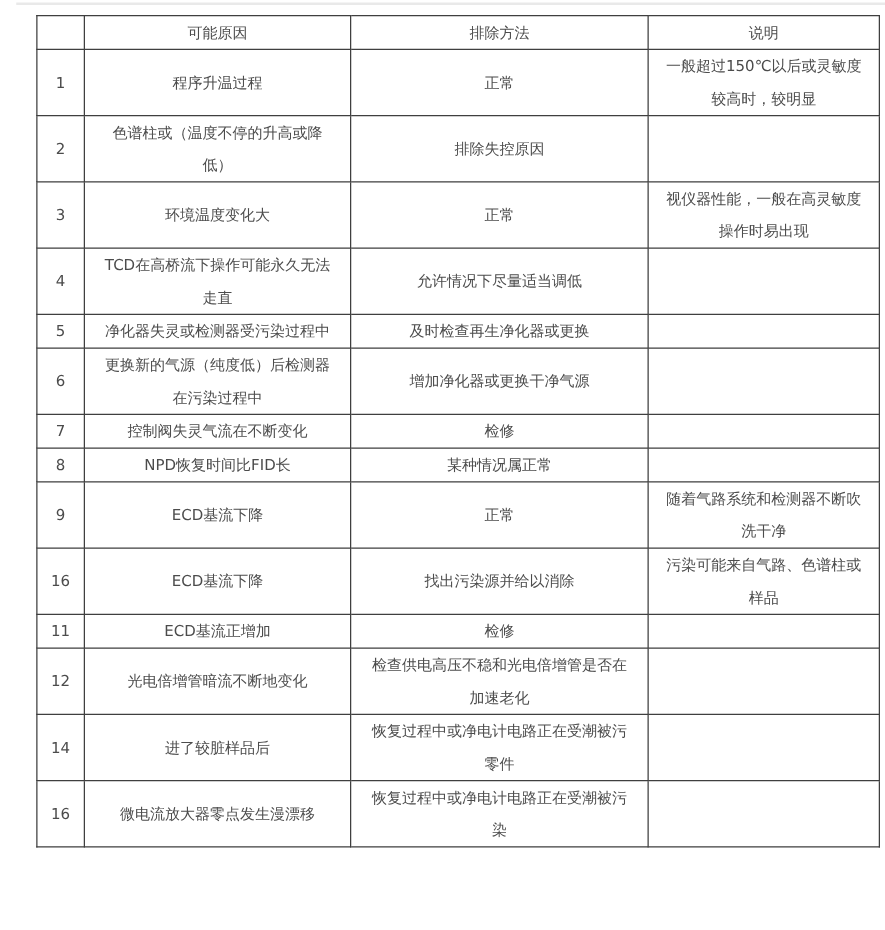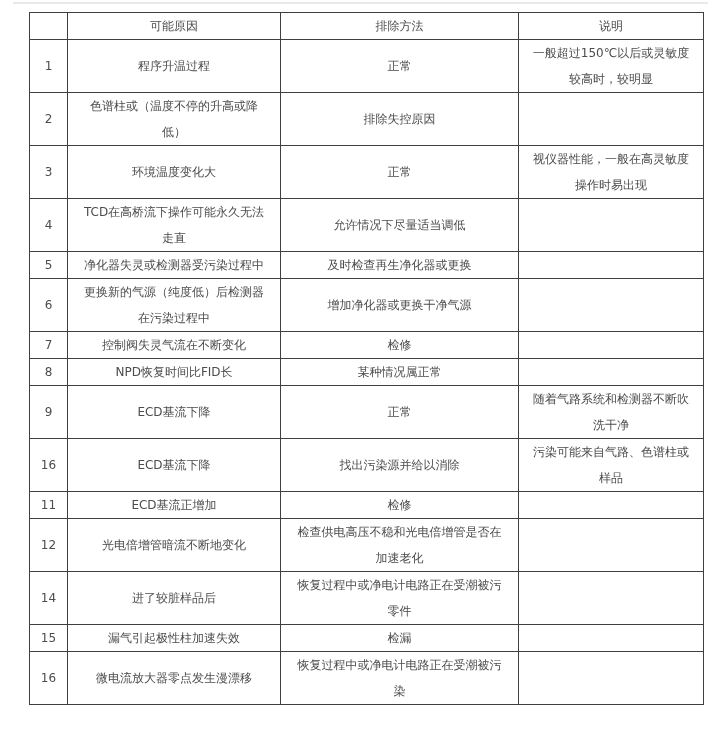--- a/index.html
+++ b/index.html
@@ -143,26 +143,20 @@
     <td></td>
   </tr>
       <tr>
     <td class="num-cell">14</td>
     <td>进了较脏样品后</td>
     <td>恢复过程中或净电计电路正在受潮被污
 零件</td>
     <td></td>
   </tr>
       <tr>
-    <td class="num-cell">15</td>
-    <td>漏气引起极性柱加速失效</td>
-    <td>检漏</td>
-    <td></td>
-  </tr>
-      <tr>
     <td class="num-cell">16</td>
     <td>微电流放大器零点发生漫漂移</td>
     <td>恢复过程中或净电计电路正在受潮被污
 染</td>
     <td></td>
   </tr>
     </tbody>
 </table>
 
 </body></html>

